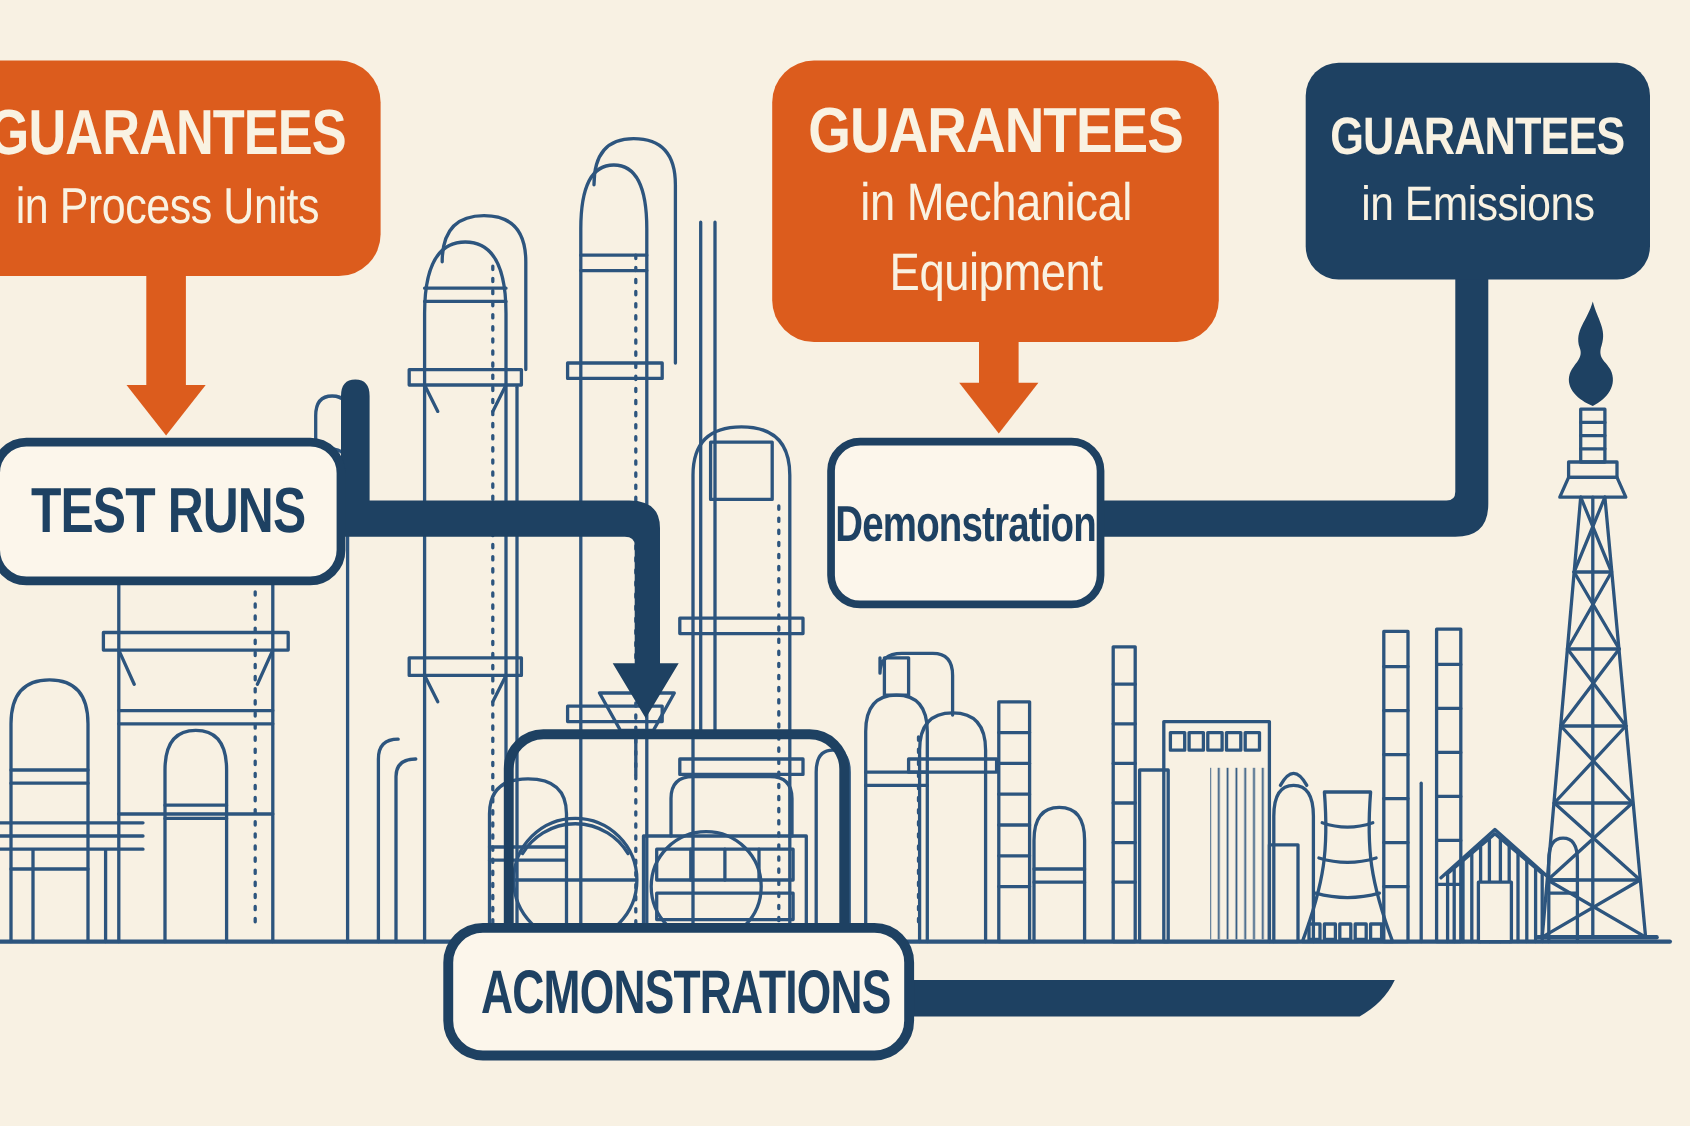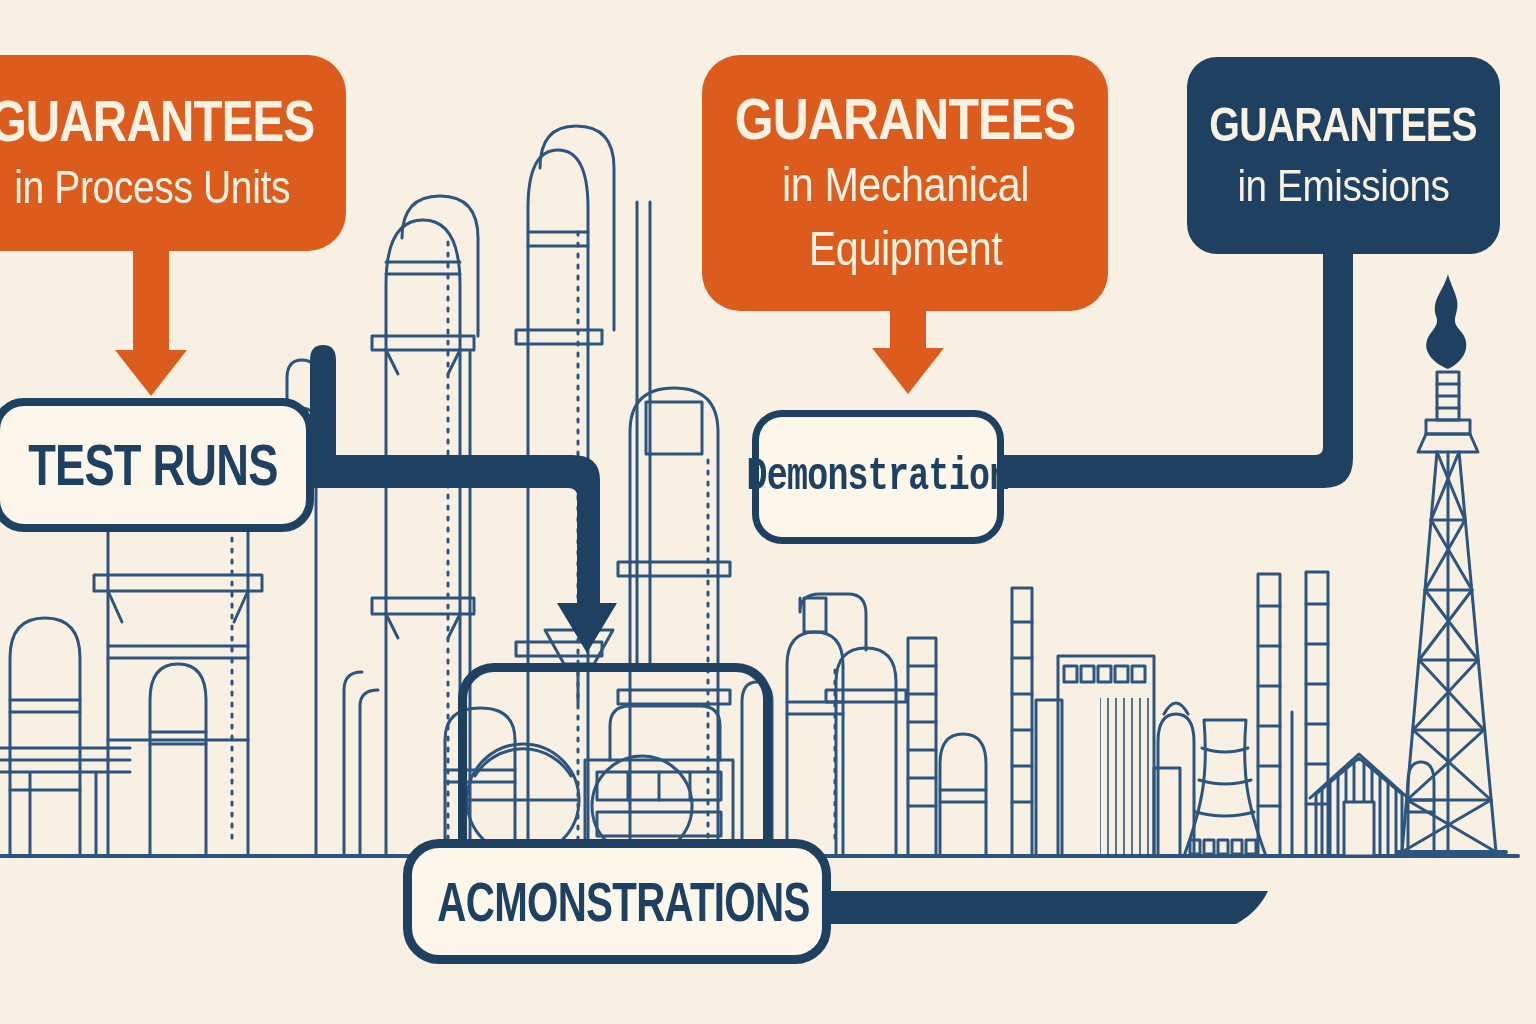--- a/index.html
+++ b/index.html
@@ -33,21 +33,21 @@
   #box-mechanical .ttl{font-size:58px;transform:scaleX(.86);}
   #box-mechanical .sub{font-size:48px;transform:scaleX(.86);}
 
   #box-emissions{left:1187px;top:57px;width:313px;height:197px;gap:12px;}
   #box-emissions .ttl{font-size:48px;transform:scaleX(.82);}
   #box-emissions .sub{font-size:44px;transform:scaleX(.88);}
 
   #box-test-runs{left:-8px;top:398px;width:322px;height:134px;border-radius:32px;}
   #box-test-runs .ttl{font-size:58px;transform:scaleX(.78);}
 
-  #box-demonstration{left:752px;top:410px;width:252px;height:134px;border-width:7px;font-family:Liberation Mono, monospace;}
+  #box-demonstration{left:752px;top:398px;width:252px;height:155px;border-width:7px;}
   #box-demonstration .lbl{font-size:46px;font-weight:600;letter-spacing:-1px;
       transform:scaleX(.76);}
 
   #box-demonstrations{left:403px;top:839px;width:428px;height:125px;
       border-width:9px;border-radius:36px;z-index:45;padding-left:12px;}
   #box-demonstrations .ttl{font-size:56px;transform:scaleX(.72);}
 
   
   #center-outline{
     position:absolute;left:458px;top:663px;width:296px;height:268px;

